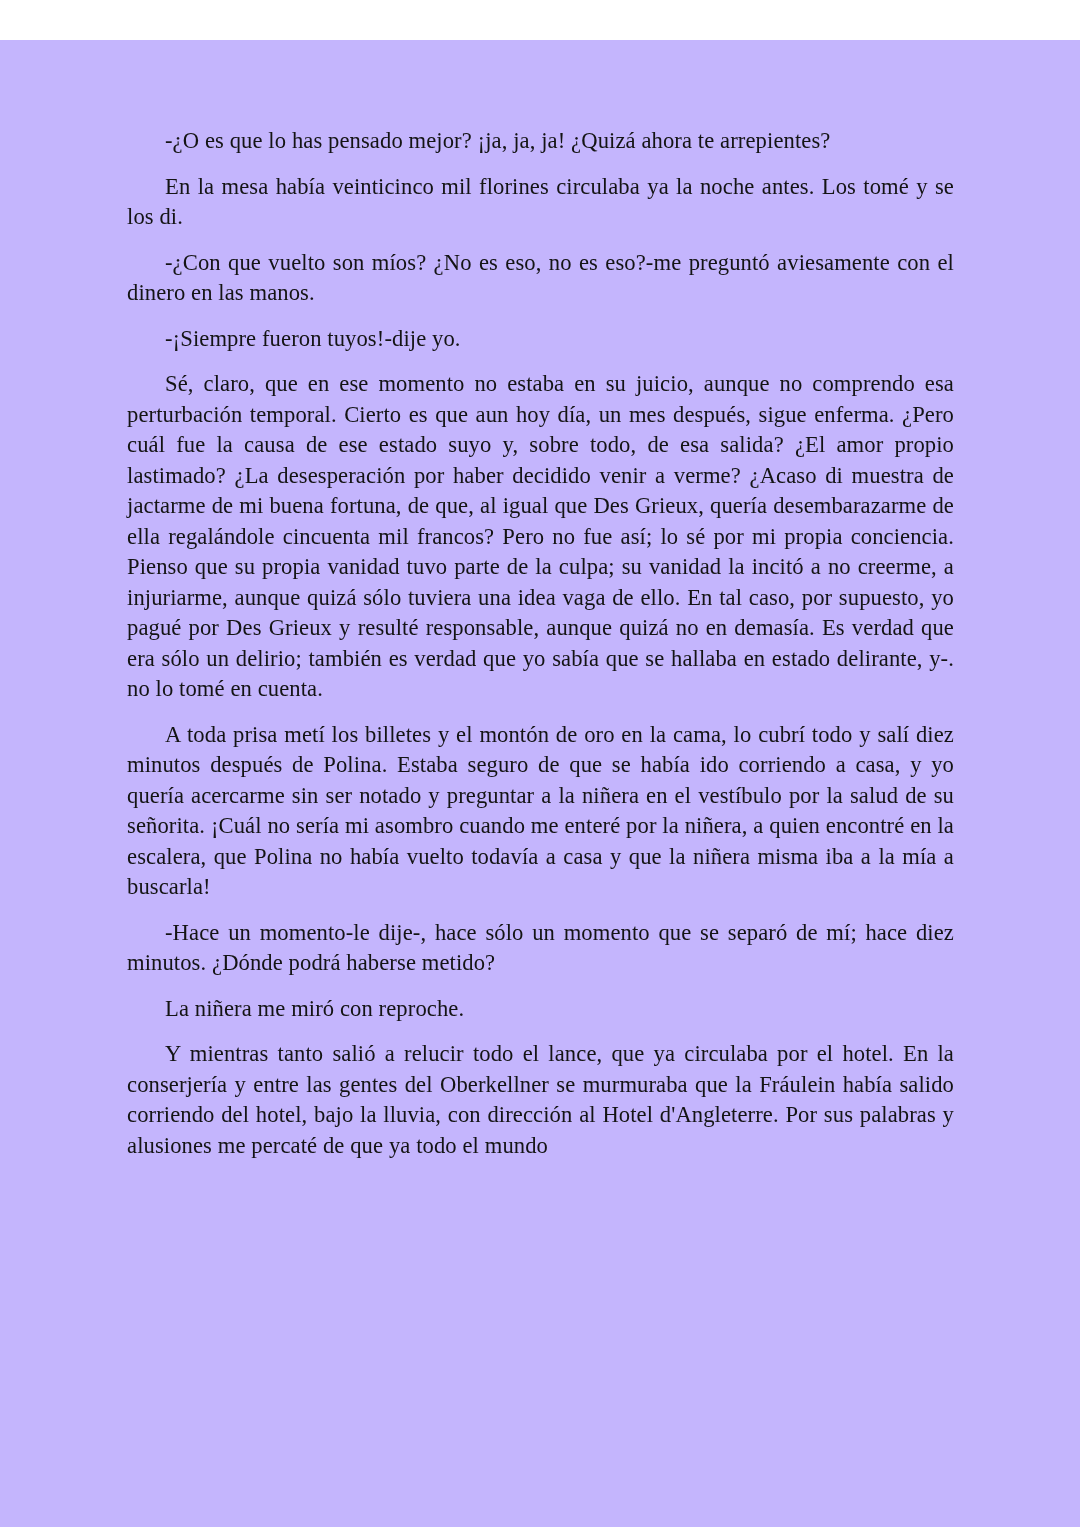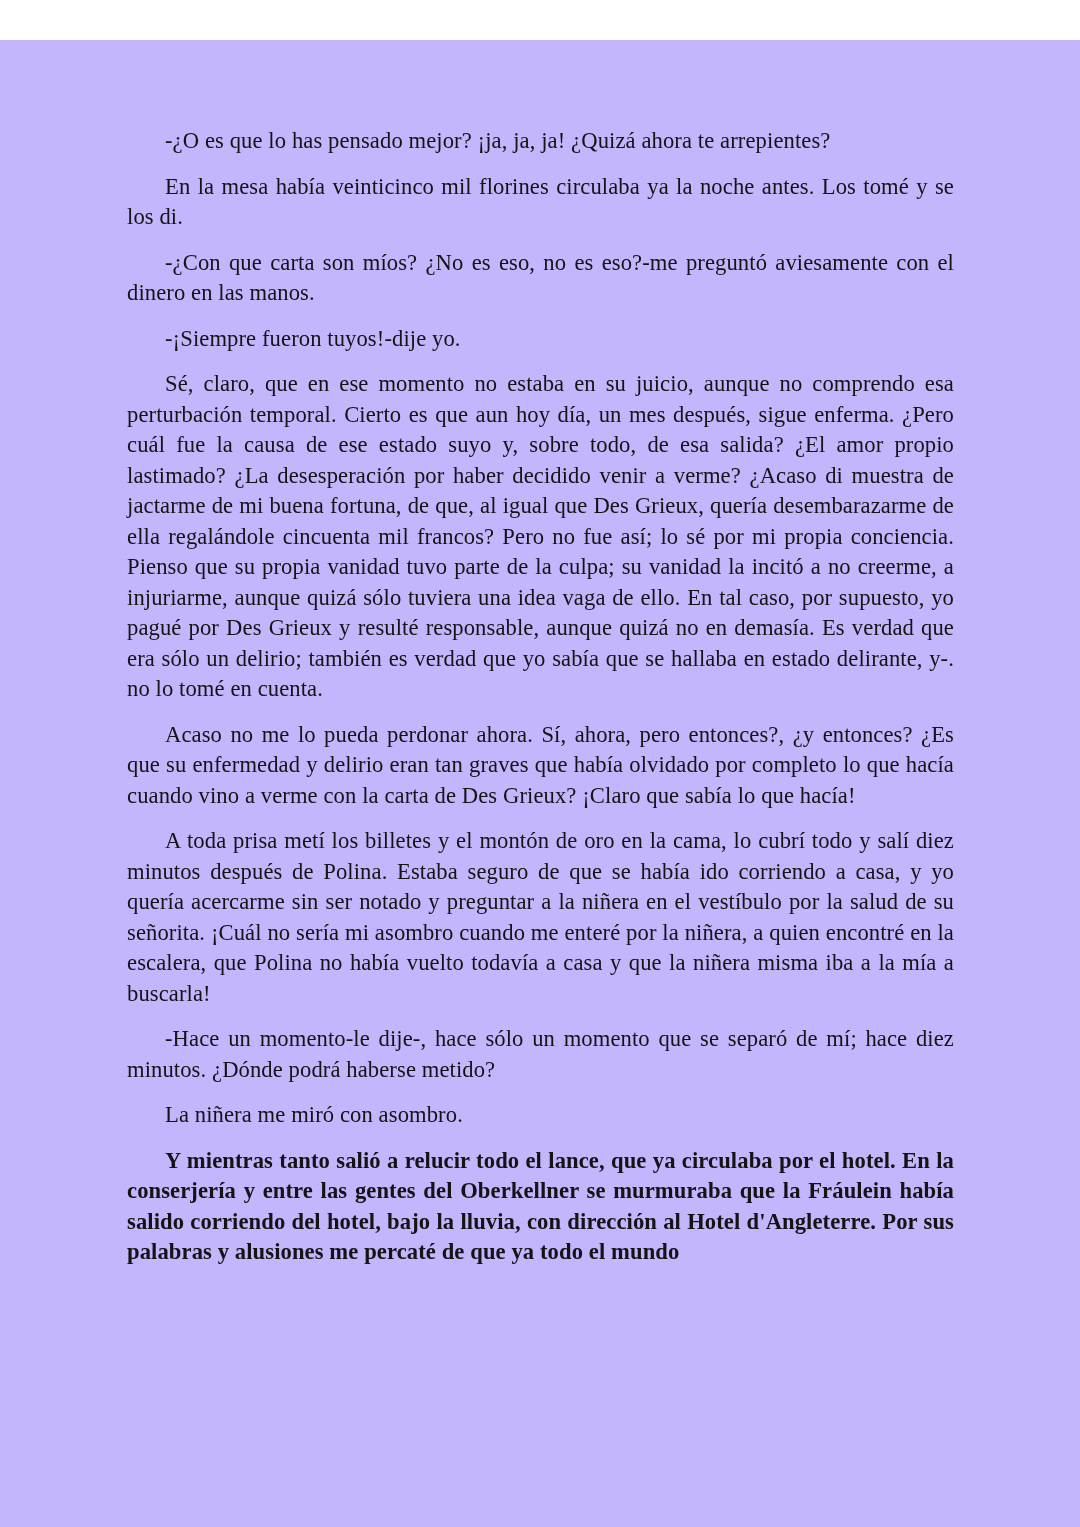--- a/index.html
+++ b/index.html
@@ -31,21 +31,20 @@
   .page p + p {
     margin-top: 15px;
   }
 </style>
 </head>
 <body style="background: rgb(255, 255, 255);">
 
 <main class="page" style="background: #c4b5fd; margin-top: 40px;">
   <p style="color: rgb(20, 20, 20);">-¿O es que lo has pensado mejor? ¡ja, ja, ja! ¿Quizá ahora te arrepientes?</p>
   <p style="color: rgb(20, 20, 20);">En la mesa había veinticinco mil florines circulaba ya la noche antes. Los tomé y se los di.</p>
-  <p style="color: rgb(20, 20, 20);">-¿Con que carta son míos? ¿No es eso, no es eso?-me preguntó aviesamente con el dinero en las manos.</p>
+  <p style="color: rgb(20, 20, 20);">-¿Con que vuelto son míos? ¿No es eso, no es eso?-me preguntó aviesamente con el dinero en las manos.</p>
   <p style="color: rgb(20, 20, 20);">-¡Siempre fueron tuyos!-dije yo.</p>
   <p style="color: rgb(20, 20, 20);">Sé, claro, que en ese momento no estaba en su juicio, aunque no comprendo esa perturbación temporal. Cierto es que aun hoy día, un mes después, sigue enferma. ¿Pero cuál fue la causa de ese estado suyo y, sobre todo, de esa salida? ¿El amor propio lastimado? ¿La desesperación por haber decidido venir a verme? ¿Acaso di muestra de jactarme de mi buena fortuna, de que, al igual que Des Grieux, quería desembarazarme de ella regalándole cincuenta mil francos? Pero no fue así; lo sé por mi propia conciencia. Pienso que su propia vanidad tuvo parte de la culpa; su vanidad la incitó a no creerme, a injuriarme, aunque quizá sólo tuviera una idea vaga de ello. En tal caso, por supuesto, yo pagué por Des Grieux y resulté responsable, aunque quizá no en demasía. Es verdad que era sólo un delirio; también es verdad que yo sabía que se hallaba en estado delirante, y-. no lo tomé en cuenta.</p>
-  <p style="color: rgb(20, 20, 20);">Acaso no me lo pueda perdonar ahora. Sí, ahora, pero entonces?, ¿y entonces? ¿Es que su enfermedad y delirio eran tan graves que había olvidado por completo lo que hacía cuando vino a verme con la carta de Des Grieux? ¡Claro que sabía lo que hacía!</p>
   <p style="color: rgb(20, 20, 20);">A toda prisa metí los billetes y el montón de oro en la cama, lo cubrí todo y salí diez minutos después de Polina. Estaba seguro de que se había ido corriendo a casa, y yo quería acercarme sin ser notado y preguntar a la niñera en el vestíbulo por la salud de su señorita. ¡Cuál no sería mi asombro cuando me enteré por la niñera, a quien encontré en la escalera, que Polina no había vuelto todavía a casa y que la niñera misma iba a la mía a buscarla!</p>
   <p style="color: rgb(20, 20, 20); font-family: Liberation Serif, serif;">-Hace un momento-le dije-, hace sólo un momento que se separó de mí; hace diez minutos. ¿Dónde podrá haberse metido?</p>
-  <p style="color: rgb(20, 20, 20);">La niñera me miró con asombro.</p>
-  <p style="color: rgb(20, 20, 20); font-weight: bold;">Y mientras tanto salió a relucir todo el lance, que ya circulaba por el hotel. En la conserjería y entre las gentes del Oberkellner se murmuraba que la Fráulein había salido corriendo del hotel, bajo la lluvia, con dirección al Hotel d'Angleterre. Por sus palabras y alusiones me percaté de que ya todo el mundo</p>
+  <p style="color: rgb(20, 20, 20);">La niñera me miró con reproche.</p>
+  <p style="color: rgb(20, 20, 20);">Y mientras tanto salió a relucir todo el lance, que ya circulaba por el hotel. En la conserjería y entre las gentes del Oberkellner se murmuraba que la Fráulein había salido corriendo del hotel, bajo la lluvia, con dirección al Hotel d'Angleterre. Por sus palabras y alusiones me percaté de que ya todo el mundo</p>
 </main>
 
 </body></html>

